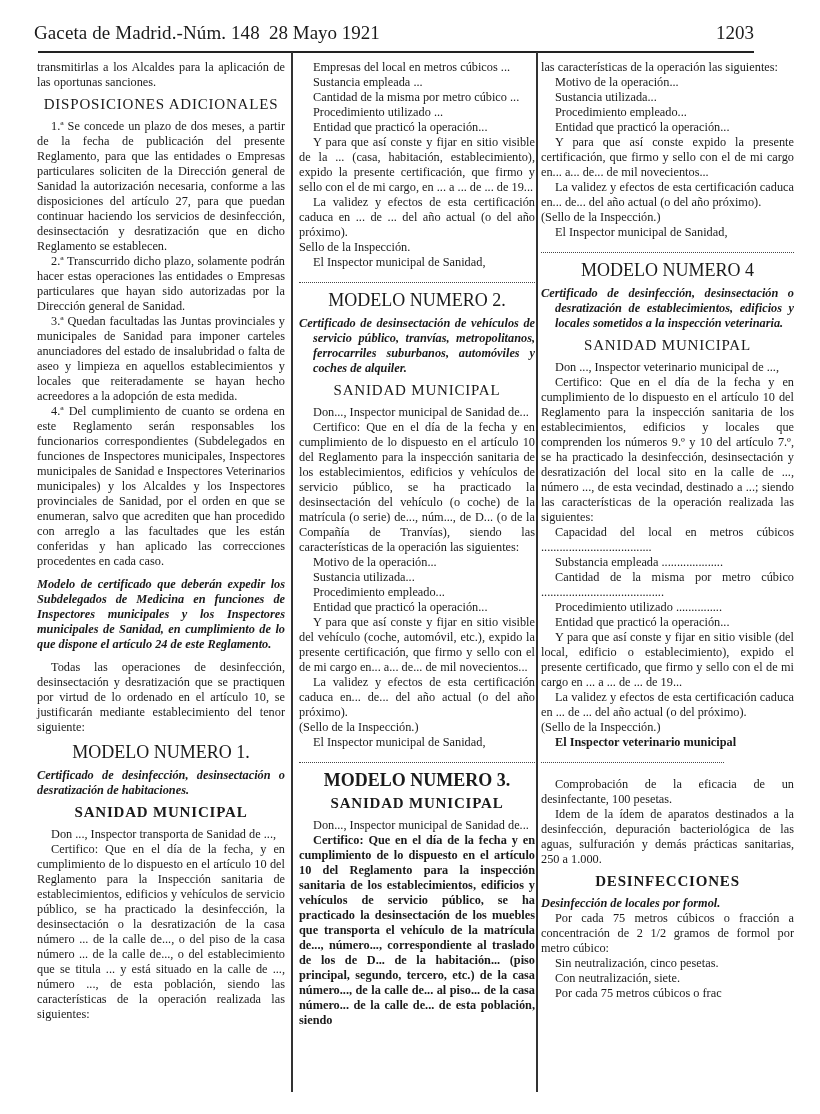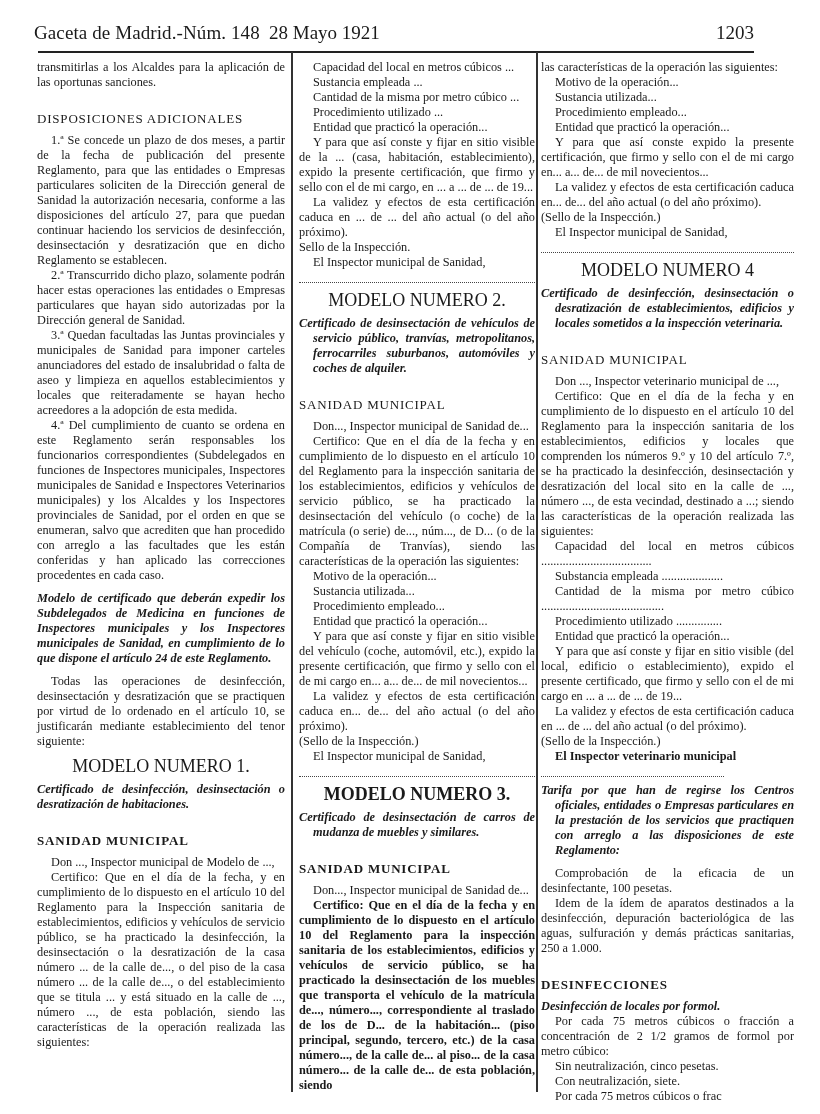--- a/index.html
+++ b/index.html
@@ -14,21 +14,21 @@
   .col1 { left: 37px; width: 248px; }
   .col2 { left: 299px; width: 236px; }
   .col3 { left: 541px; width: 253px; }
   .vline { position: absolute; width: 1.5px; background: #333; }
   .vl1 { left: 291px; top: 52px; height: 1040px; }
   .vl2 { left: 536px; top: 52px; height: 1040px; }
   p { margin: 0; }
   .ind { text-indent: 14px; }
   .sub { padding-left: 14px; }
   .hang { padding-left: 14px; text-indent: -14px; }
-  .smallcaps { font-size: 13px; letter-spacing: 0.8px; margin: 21px 0 7px; text-transform: uppercase; }
+  .smallcaps { text-align: center; font-size: 15px; letter-spacing: 0.8px; margin: 7px 0 7px; text-transform: uppercase; }
   .modelo { text-align: center; font-size: 18px; margin: 10px 0 8px; }
   .it { font-style: italic; font-weight: bold; }
   .bold { font-weight: bold; }
   .dots { border-bottom: 1.5px dotted #444; height: 8px; margin: 4px 0 6px; }
   .dots-short { border-bottom: 1.5px dotted #444; height: 8px; margin: 4px 70px 6px 0; }
   .gap { height: 8px; }
 </style>
 </head>
 <body>
 
@@ -49,26 +49,26 @@
   <p class="ind">2.ª Transcurrido dicho plazo, solamente podrán hacer estas operaciones las entidades o Empresas particulares que hayan sido autorizadas por la Dirección general de Sanidad.</p>
   <p class="ind">3.ª Quedan facultadas las Juntas provinciales y municipales de Sanidad para imponer carteles anunciadores del estado de insalubridad o falta de aseo y limpieza en aquellos establecimientos y locales que reiteradamente se hayan hecho acreedores a la adopción de esta medida.</p>
   <p class="ind">4.ª Del cumplimiento de cuanto se ordena en este Reglamento serán responsables los funcionarios correspondientes (Subdelegados en funciones de Inspectores municipales, Inspectores municipales de Sanidad e Inspectores Veterinarios municipales) y los Alcaldes y los Inspectores provinciales de Sanidad, por el orden en que se enumeran, salvo que acrediten que han procedido con arreglo a las facultades que les están conferidas y han aplicado las correcciones procedentes en cada caso.</p>
   <div class="gap"></div>
   <p class="it">Modelo de certificado que deberán expedir los Subdelegados de Medicina en funciones de Inspectores municipales y los Inspectores municipales de Sanidad, en cumplimiento de lo que dispone el artículo 24 de este Reglamento.</p>
   <div class="gap"></div>
   <p class="ind">Todas las operaciones de desinfección, desinsectación y desratización que se practiquen por virtud de lo ordenado en el artículo 10, se justificarán mediante establecimiento del tenor siguiente:</p>
   <p class="modelo">MODELO NUMERO 1.</p>
   <p class="it">Certificado de desinfección, desinsectación o desratización de habitaciones.</p>
   <p class="smallcaps bold">Sanidad municipal</p>
-  <p class="ind">Don ..., Inspector municipal de Modelo de ...,</p>
+  <p class="ind">Don ..., Inspector transporta de Sanidad de ...,</p>
   <p class="ind">Certifico: Que en el día de la fecha, y en cumplimiento de lo dispuesto en el artículo 10 del Reglamento para la Inspección sanitaria de establecimientos, edificios y vehículos de servicio público, se ha practicado la desinfección, la desinsectación o la desratización de la casa número ... de la calle de..., o del piso de la casa número ... de la calle de..., o del establecimiento que se titula ... y está situado en la calle de ..., número ..., de esta población, siendo las características de la operación realizada las siguientes:</p>
 </div>
 
 <div class="col col2">
-  <p class="ind">Capacidad del local en metros cúbicos ...</p>
+  <p class="ind">Empresas del local en metros cúbicos ...</p>
   <p class="ind">Sustancia empleada ...</p>
   <p class="ind">Cantidad de la misma por metro cúbico ...</p>
   <p class="ind">Procedimiento utilizado ...</p>
   <p class="ind">Entidad que practicó la operación...</p>
   <p class="ind">Y para que así conste y fijar en sitio visible de la ... (casa, habitación, establecimiento), expido la presente certificación, que firmo y sello con el de mi cargo, en ... a ... de ... de 19...</p>
   <p class="ind">La validez y efectos de esta certificación caduca en ... de ... del año actual (o del año próximo).</p>
   <p>Sello de la Inspección.</p>
   <p class="ind">El Inspector municipal de Sanidad,</p>
   <div class="dots"></div>
   <p class="modelo">MODELO NUMERO 2.</p>
@@ -79,21 +79,20 @@
   <p class="sub">Motivo de la operación...</p>
   <p class="sub">Sustancia utilizada...</p>
   <p class="sub">Procedimiento empleado...</p>
   <p class="sub">Entidad que practicó la operación...</p>
   <p class="ind">Y para que así conste y fijar en sitio visible del vehículo (coche, automóvil, etc.), expido la presente certificación, que firmo y sello con el de mi cargo en... a... de... de mil novecientos...</p>
   <p class="ind">La validez y efectos de esta certificación caduca en... de... del año actual (o del año próximo).</p>
   <p>(Sello de la Inspección.)</p>
   <p class="ind">El Inspector municipal de Sanidad,</p>
   <div class="dots"></div>
   <p class="modelo bold">MODELO NUMERO 3.</p>
-  <p class="it hang">Certificado de desinsectación de carros de mudanza de muebles y similares.</p>
   <p class="smallcaps bold">Sanidad municipal</p>
   <p class="ind">Don..., Inspector municipal de Sanidad de...</p>
   <p class="ind bold">Certifico: Que en el día de la fecha y en cumplimiento de lo dispuesto en el artículo 10 del Reglamento para la inspección sanitaria de los establecimientos, edificios y vehículos de servicio público, se ha practicado la desinsectación de los muebles que transporta el vehículo de la matrícula de..., número..., correspondiente al traslado de los de D... de la habitación... (piso principal, segundo, tercero, etc.) de la casa número..., de la calle de... al piso... de la casa número... de la calle de... de esta población, siendo</p>
 </div>
 
 <div class="col col3">
   <p>las características de la operación las siguientes:</p>
   <p class="sub">Motivo de la operación...</p>
   <p class="sub">Sustancia utilizada...</p>
   <p class="sub">Procedimiento empleado...</p>
@@ -111,21 +110,20 @@
   <p class="ind">Capacidad del local en metros cúbicos ....................................</p>
   <p class="ind">Substancia empleada ....................</p>
   <p class="ind">Cantidad de la misma por metro cúbico ........................................</p>
   <p class="ind">Procedimiento utilizado ...............</p>
   <p class="ind">Entidad que practicó la operación...</p>
   <p class="ind">Y para que así conste y fijar en sitio visible (del local, edificio o establecimiento), expido el presente certificado, que firmo y sello con el de mi cargo en ... a ... de ... de 19...</p>
   <p class="ind">La validez y efectos de esta certificación caduca en ... de ... del año actual (o del próximo).</p>
   <p>(Sello de la Inspección.)</p>
   <p class="ind bold">El Inspector veterinario municipal</p>
   <div class="dots-short"></div>
-  <p class="it hang">Tarifa por que han de regirse los Centros oficiales, entidades o Empresas particulares en la prestación de los servicios que practiquen con arreglo a las disposiciones de este Reglamento:</p>
   <div class="gap"></div>
   <p class="ind">Comprobación de la eficacia de un desinfectante, 100 pesetas.</p>
   <p class="ind">Idem de la ídem de aparatos destinados a la desinfección, depuración bacteriológica de las aguas, sulfuración y demás prácticas sanitarias, 250 a 1.000.</p>
   <p class="smallcaps bold">Desinfecciones</p>
   <p class="it">Desinfección de locales por formol.</p>
   <p class="ind">Por cada 75 metros cúbicos o fracción a concentración de 2 1/2 gramos de formol por metro cúbico:</p>
   <p class="sub">Sin neutralización, cinco pesetas.</p>
   <p class="sub">Con neutralización, siete.</p>
   <p class="ind">Por cada 75 metros cúbicos o frac</p>
 </div>

